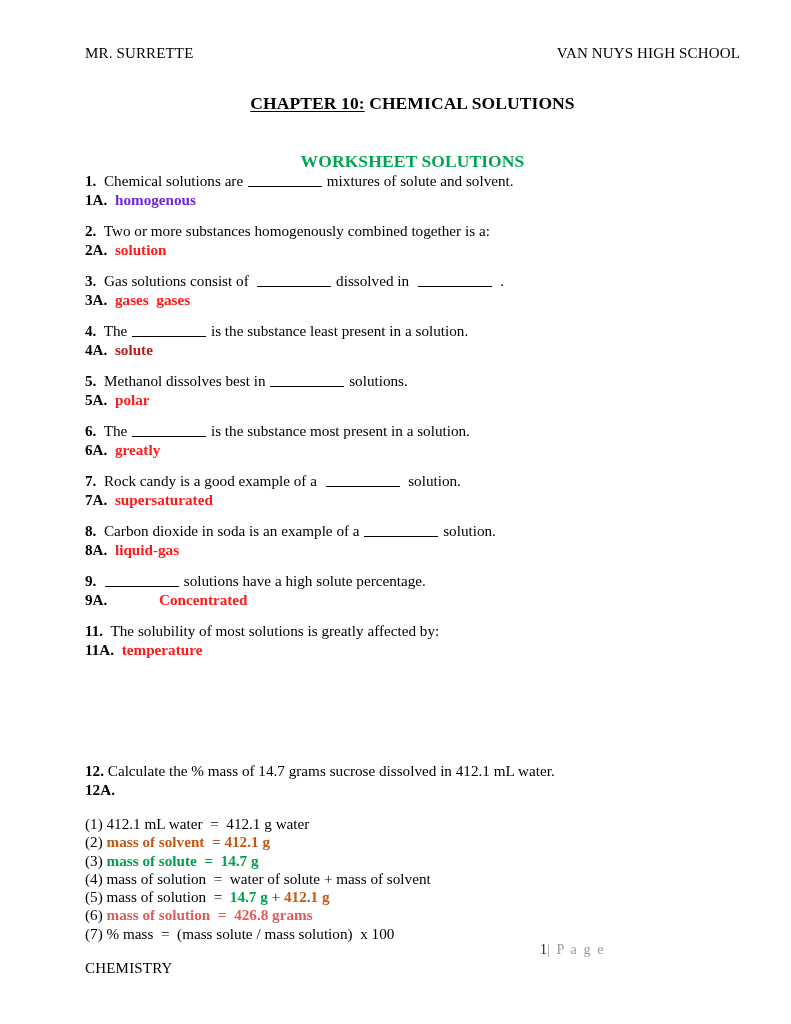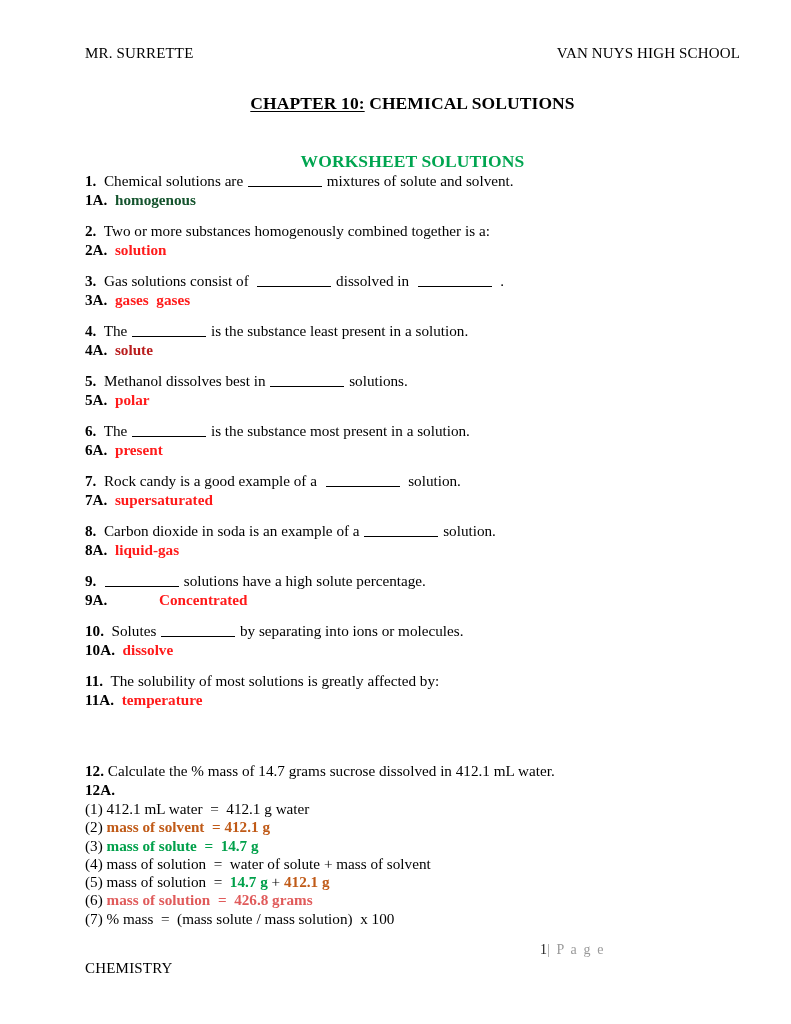--- a/index.html
+++ b/index.html
@@ -109,21 +109,21 @@
     font-size: 15.2px;
     line-height: 18.5px;
   }
   .work-q .q-num { font-weight: bold; }
   .work-alabel {
     font-size: 15.2px;
     line-height: 18.5px;
     font-weight: bold;
   }
   .steps {
-    margin-top: 1px;
+    margin-top: 16px;
   }
   .step {
     font-size: 15.2px;
     line-height: 18.3px;
     white-space: pre-wrap;
   }
   .step .idx { color: #000; }
   .seg-bold { font-weight: bold; }
 
   
@@ -165,57 +165,53 @@
   <div class="title-block">
     <div class="title-main">
       <span class="underline-part">CHAPTER 10:</span><span> CHEMICAL SOLUTIONS</span>
     </div>
     <div class="title-sub" style="color: rgb(0, 165, 80);">WORKSHEET SOLUTIONS</div>
   </div>
 
   <div class="qa-list">
       <div class="qa-item">
         <div class="q-line"><span class="q-num">1.</span><span>  Chemical solutions are </span><span class="blank"></span><span> mixtures of solute and solvent.</span></div>
-        <div class="a-line"><span class="a-num">1A.</span><span>  </span><span class="a-text" style="color: #14532d;">homogenous</span></div>
+        <div class="a-line"><span class="a-num">1A.</span><span>  </span><span class="a-text" style="color: #6d28d9;">homogenous</span></div>
       </div>
       <div class="qa-item">
         <div class="q-line"><span class="q-num">2.</span><span>  Two or more substances homogenously combined together is a:</span></div>
         <div class="a-line"><span class="a-num">2A.</span><span>  </span><span class="a-text" style="color: rgb(255, 26, 26);">solution</span></div>
       </div>
       <div class="qa-item">
         <div class="q-line"><span class="q-num">3.</span><span>  Gas solutions consist of  </span><span class="blank"></span><span> dissolved in  </span><span class="blank"></span><span>  .</span></div>
         <div class="a-line"><span class="a-num">3A.</span><span>  </span><span class="a-text" style="color: rgb(255, 26, 26);">gases  gases</span></div>
       </div>
       <div class="qa-item">
         <div class="q-line"><span class="q-num">4.</span><span>  The </span><span class="blank"></span><span> is the substance least present in a solution.</span></div>
         <div class="a-line"><span class="a-num">4A.</span><span>  </span><span class="a-text" style="color: #b91c1c;">solute</span></div>
       </div>
       <div class="qa-item">
         <div class="q-line"><span class="q-num">5.</span><span>  Methanol dissolves best in </span><span class="blank"></span><span> solutions.</span></div>
         <div class="a-line"><span class="a-num">5A.</span><span>  </span><span class="a-text" style="color: rgb(255, 26, 26);">polar</span></div>
       </div>
       <div class="qa-item">
         <div class="q-line"><span class="q-num">6.</span><span>  The </span><span class="blank"></span><span> is the substance most present in a solution.</span></div>
-        <div class="a-line"><span class="a-num">6A.</span><span>  </span><span class="a-text" style="color: rgb(255, 26, 26);">present</span></div>
+        <div class="a-line"><span class="a-num">6A.</span><span>  </span><span class="a-text" style="color: rgb(255, 26, 26);">greatly</span></div>
       </div>
       <div class="qa-item">
         <div class="q-line"><span class="q-num">7.</span><span>  Rock candy is a good example of a  </span><span class="blank"></span><span>  solution.</span></div>
         <div class="a-line"><span class="a-num">7A.</span><span>  </span><span class="a-text" style="color: rgb(255, 26, 26);">supersaturated</span></div>
       </div>
       <div class="qa-item">
         <div class="q-line"><span class="q-num">8.</span><span>  Carbon dioxide in soda is an example of a </span><span class="blank"></span><span> solution.</span></div>
         <div class="a-line"><span class="a-num">8A.</span><span>  </span><span class="a-text" style="color: rgb(255, 26, 26);">liquid-gas</span></div>
       </div>
       <div class="qa-item">
         <div class="q-line"><span class="q-num">9.</span><span>  </span><span class="blank"></span><span> solutions have a high solute percentage.</span></div>
         <div class="a-line"><span class="a-num">9A.</span><span>  </span><span class="a-text" style="color: rgb(255, 26, 26); margin-left: 44px;">Concentrated</span></div>
-      </div>
-      <div class="qa-item">
-        <div class="q-line"><span class="q-num">10.</span><span>  Solutes </span><span class="blank"></span><span> by separating into ions or molecules.</span></div>
-        <div class="a-line"><span class="a-num">10A.</span><span>  </span><span class="a-text" style="color: rgb(255, 26, 26);">dissolve</span></div>
       </div>
       <div class="qa-item">
         <div class="q-line"><span class="q-num">11.</span><span>  The solubility of most solutions is greatly affected by:</span></div>
         <div class="a-line"><span class="a-num">11A.</span><span>  </span><span class="a-text" style="color: rgb(255, 26, 26);">temperature</span></div>
       </div>
     </div>
 
   <div class="work-block">
     <div class="work-q">
       <span class="q-num">12.</span><span>  Calculate the % mass of 14.7 grams sucrose dissolved in 412.1 mL water.</span>

